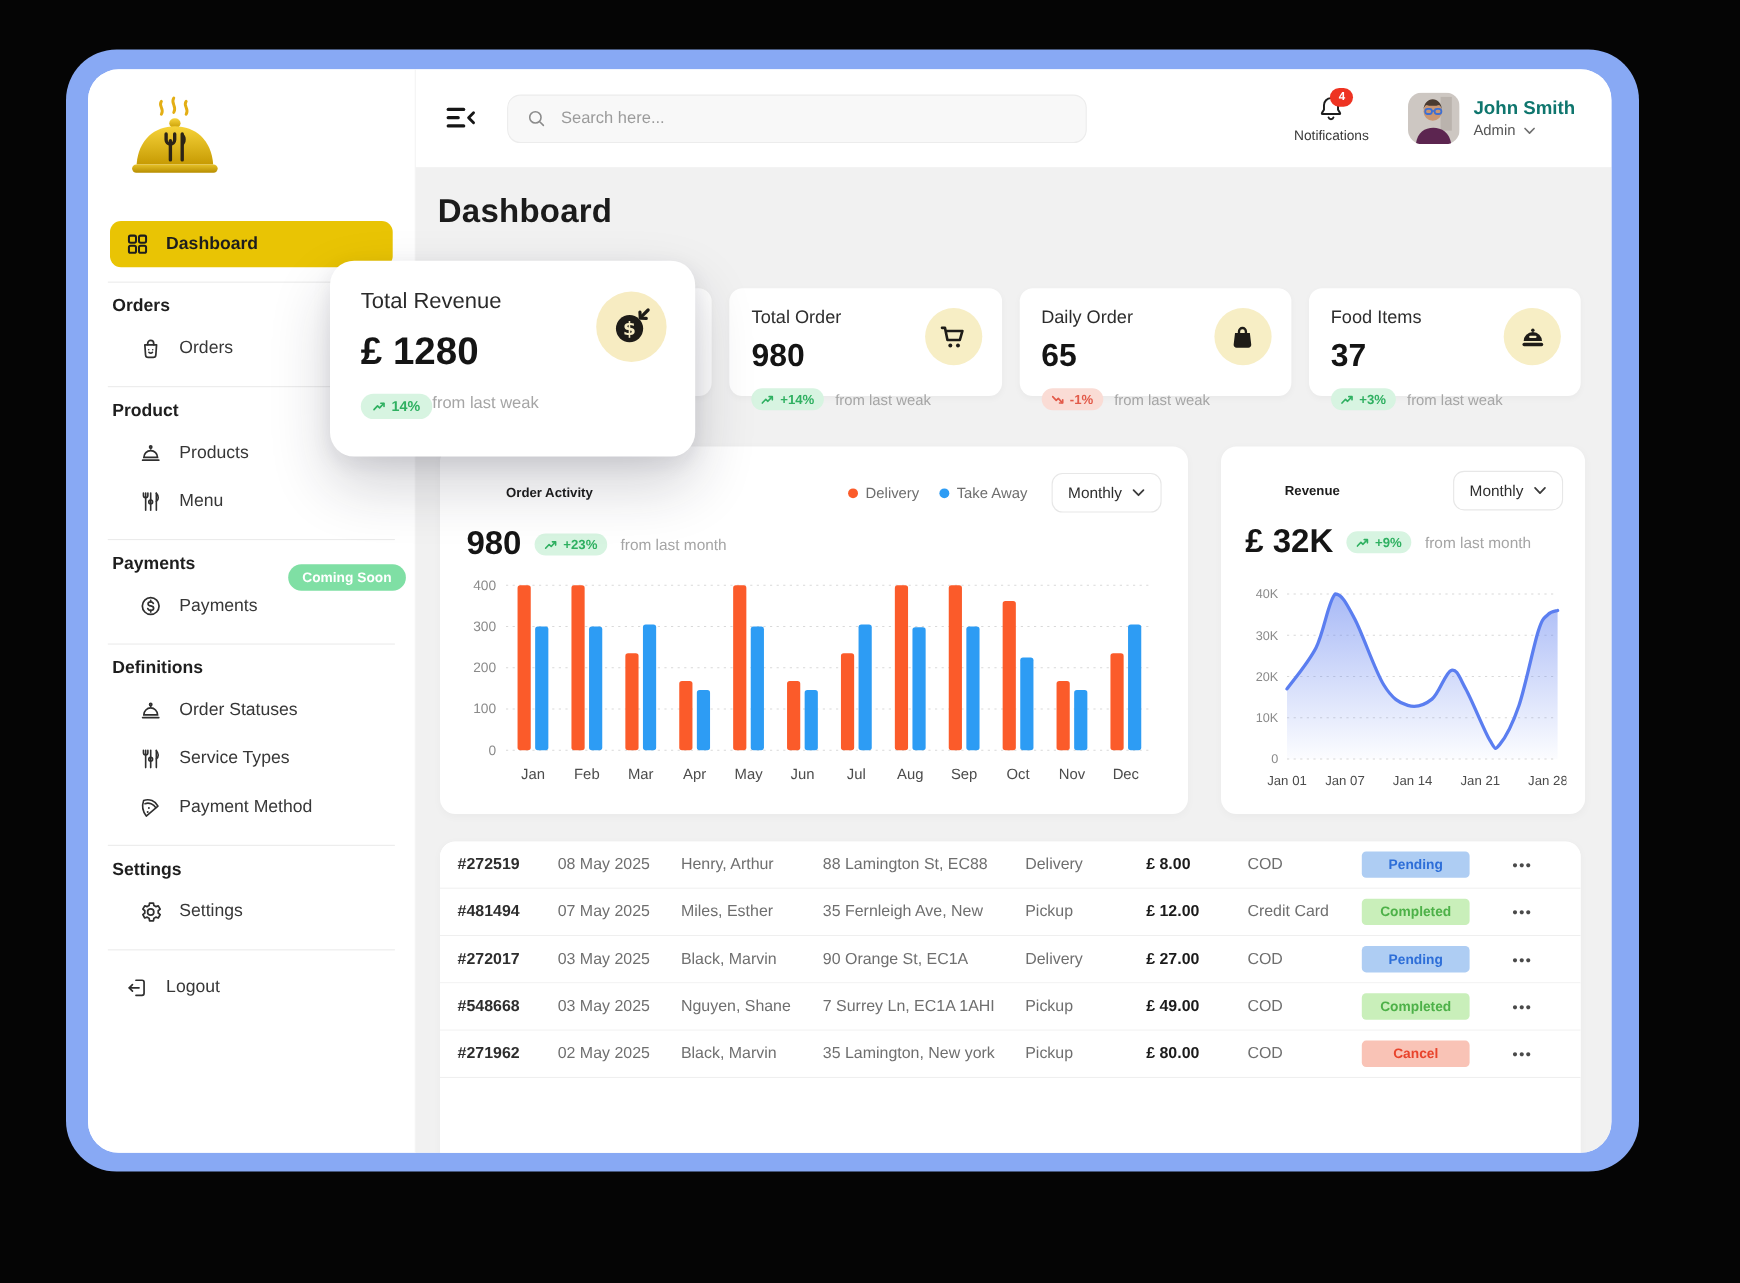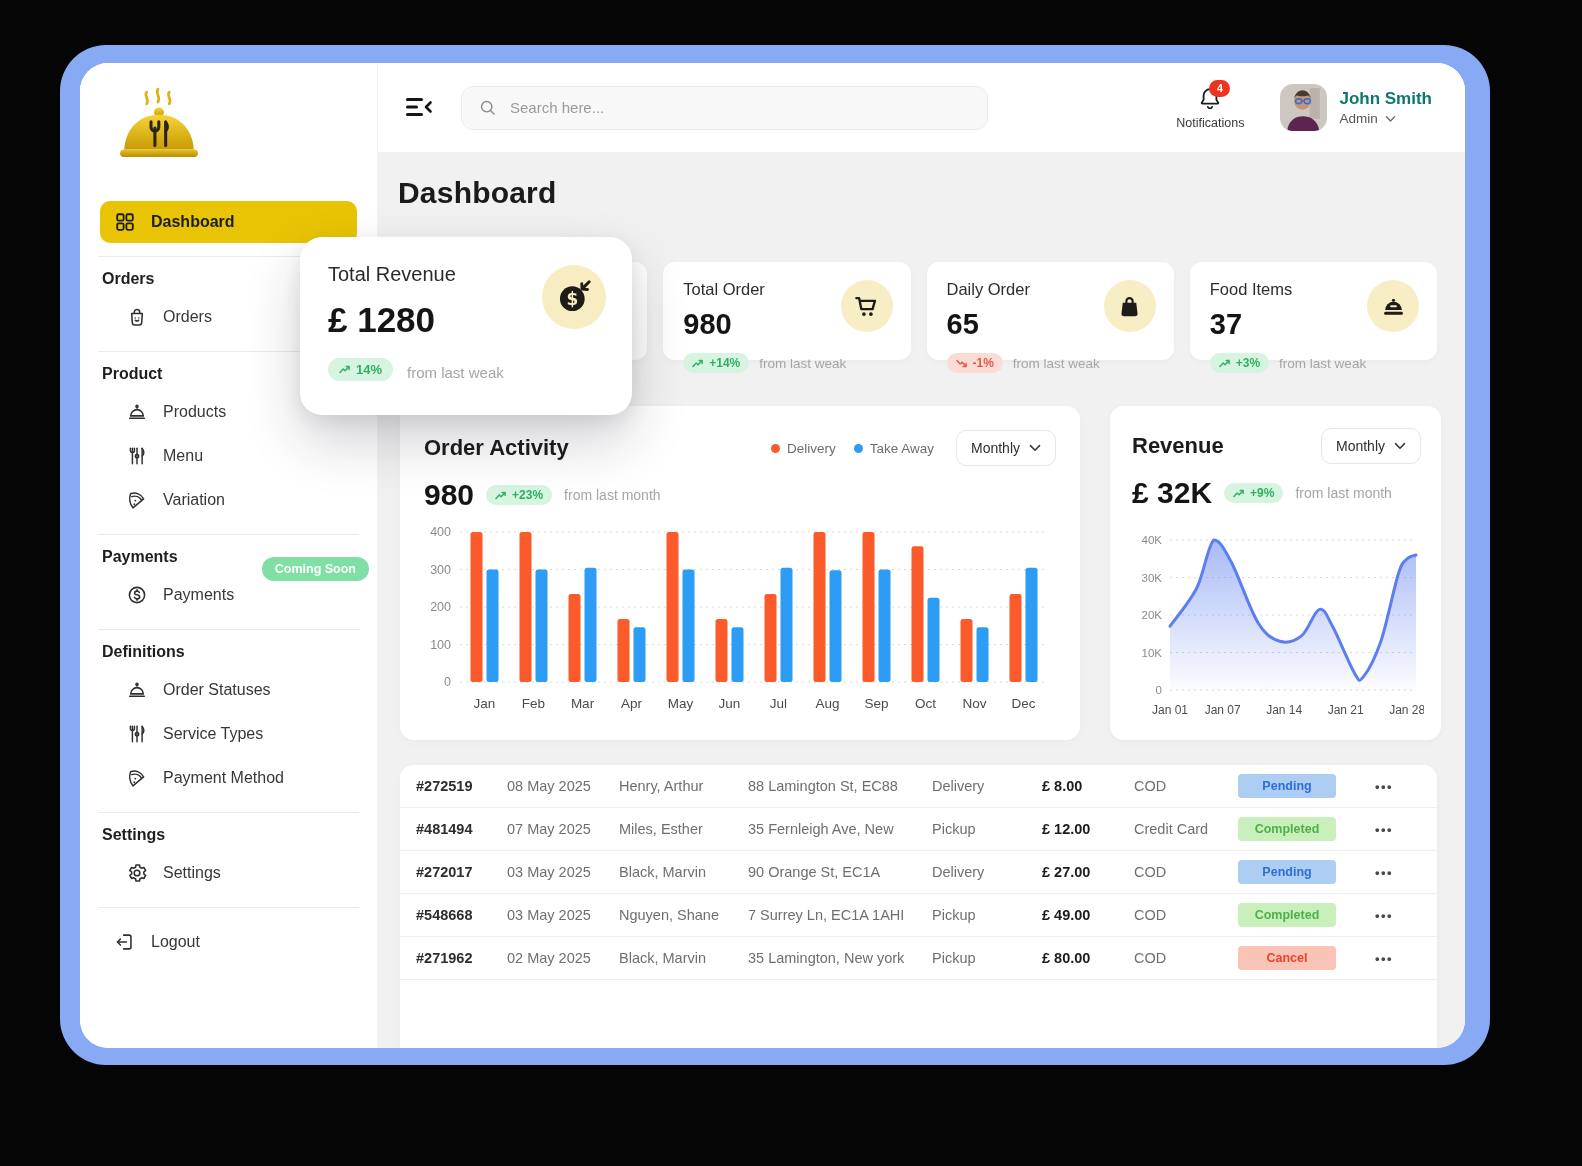--- a/index.html
+++ b/index.html
@@ -60,32 +60,32 @@
   .note{font-size:13.5px;color:#a5a5a5;}
 
   .pill{display:inline-flex;align-items:center;gap:5px;background:#d7f4e1;color:#2fb061;font-size:12px;font-weight:700;padding:4px 9px;border-radius:13px;line-height:1;}
   .pill svg{width:12px;height:9px;}
   .pill.down{background:#fadcd5;color:#e25a49;}
 
   
   .float-card{position:absolute;left:-78px;top:85px;width:332px;height:178px;background:#fff;border-radius:22px;z-index:30;box-shadow:0 26px 55px rgba(30,30,50,.20), 0 6px 18px rgba(30,30,50,.08);padding:26px 28px;box-sizing:border-box;}
   .fc-title{font-size:20px;color:#2a2a2a;}
   .fc-value{font-size:35px;font-weight:800;color:#151515;margin-top:14px;}
-  .fc-foot{display:flex;align-items:flex-end;gap:14px;margin-top:18px;}
+  .fc-foot{display:flex;align-items:flex-start;margin-top:18px;}
   .fc-foot .pill{font-size:13px;padding:5px 11px;border-radius:15px;}
   .fc-foot .note{font-size:15px;}
   .fc-circle{position:absolute;right:26px;top:28px;width:64px;height:64px;border-radius:50%;background:#f7ecc2;display:flex;align-items:center;justify-content:center;}
   .fc-circle svg{width:36px;height:36px;}
 
   
   .card{position:absolute;background:#fff;border-radius:14px;box-shadow:0 2px 8px rgba(0,0,0,.03);box-sizing:border-box;}
   .oa-card{left:22px;top:254px;width:680px;height:334px;padding:24px 24px 10px 24px;}
   .rev-card{left:732px;top:254px;width:331px;height:334px;padding:22px 20px 10px 22px;}
   .card-head{display:flex;align-items:center;justify-content:space-between;}
-  .card-title{font-size:22px;font-weight:700;color:#1c1c1c;}
+  .card-title{font-size:12px;font-weight:700;color:#1c1c1c;margin-left:36px;}
   .head-right{display:flex;align-items:center;gap:22px;}
   .legend{display:flex;align-items:center;gap:18px;}
   .leg-item{display:flex;align-items:center;gap:7px;font-size:13.5px;color:#6e6e6e;}
   .leg-dot{width:9px;height:9px;border-radius:50%;}
   .mbtn{display:inline-flex;align-items:center;gap:9px;background:#fff;border:1px solid #e7e7e7;border-radius:10px;padding:9px 14px;font-size:14px;color:#2e2e2e;cursor:pointer;font-family:"Liberation Sans",sans-serif;}
   .mbtn svg{width:12px;height:8px;}
   .val-row{display:flex;align-items:center;gap:12px;margin-top:12px;}
   .big-val{font-size:30px;font-weight:800;color:#151515;}
   .val-row .note{font-size:14px;}
   .chart-box{margin-top:10px;}
@@ -195,33 +195,20 @@
                     <path d="M4.8 3.5v2.4a2.2 2.2 0 0 0 4.4 0V3.5"></path>
                     <path d="M7 3.5v17"></path>
                     <path d="M12 3.5v17"></path>
                     <circle cx="12" cy="12.3" r="1.9"></circle>
                     <path d="M17.6 3.5v17"></path>
                     <path d="M17.6 3.8c2.5 2.4 2.5 6.3 0 8"></path>
                   </g>
                 </svg>
               </span>
               <span class="slabel">Menu</span>
-            </div>
-            <div class="sitem indent">
-              <span class="icn">
-                <svg viewBox="0 0 24 24">
-                  <g fill="none" stroke="currentColor" stroke-width="1.6" stroke-linecap="round" stroke-linejoin="round">
-                    <path d="M5 5.2c5.6-2.1 11.7.4 14.2 5.6L7.6 20.6C4 16 3.4 9.8 5 5.2Z"></path>
-                    <path d="M6.3 8.3c4.2-1.4 8.6.3 10.7 3.9"></path>
-                  </g>
-                  <circle cx="10.2" cy="12.6" r="1" fill="currentColor"></circle>
-                  <circle cx="9" cy="16.6" r="1" fill="currentColor"></circle>
-                </svg>
-              </span>
-              <span class="slabel">Variation</span>
             </div>
             <div class="sdivider"></div>
             <div class="sheader">Payments<span class="coming-pill">Coming Soon</span></div>
             <div class="sitem indent">
               <span class="icn">
                 <svg viewBox="0 0 24 24">
                   <g fill="none" stroke="currentColor" stroke-width="1.7" stroke-linecap="round">
                     <circle cx="12" cy="12" r="8.3"></circle>
                     <path d="M14.6 9.3c-.5-1-1.4-1.5-2.6-1.5-1.5 0-2.6.8-2.6 2s1 1.7 2.6 2c1.8.3 2.9 1 2.9 2.3s-1.3 2.1-2.9 2.1c-1.4 0-2.4-.6-2.9-1.7"></path>
                     <path d="M12 6.2v1.5M12 16.3v1.5"></path>

